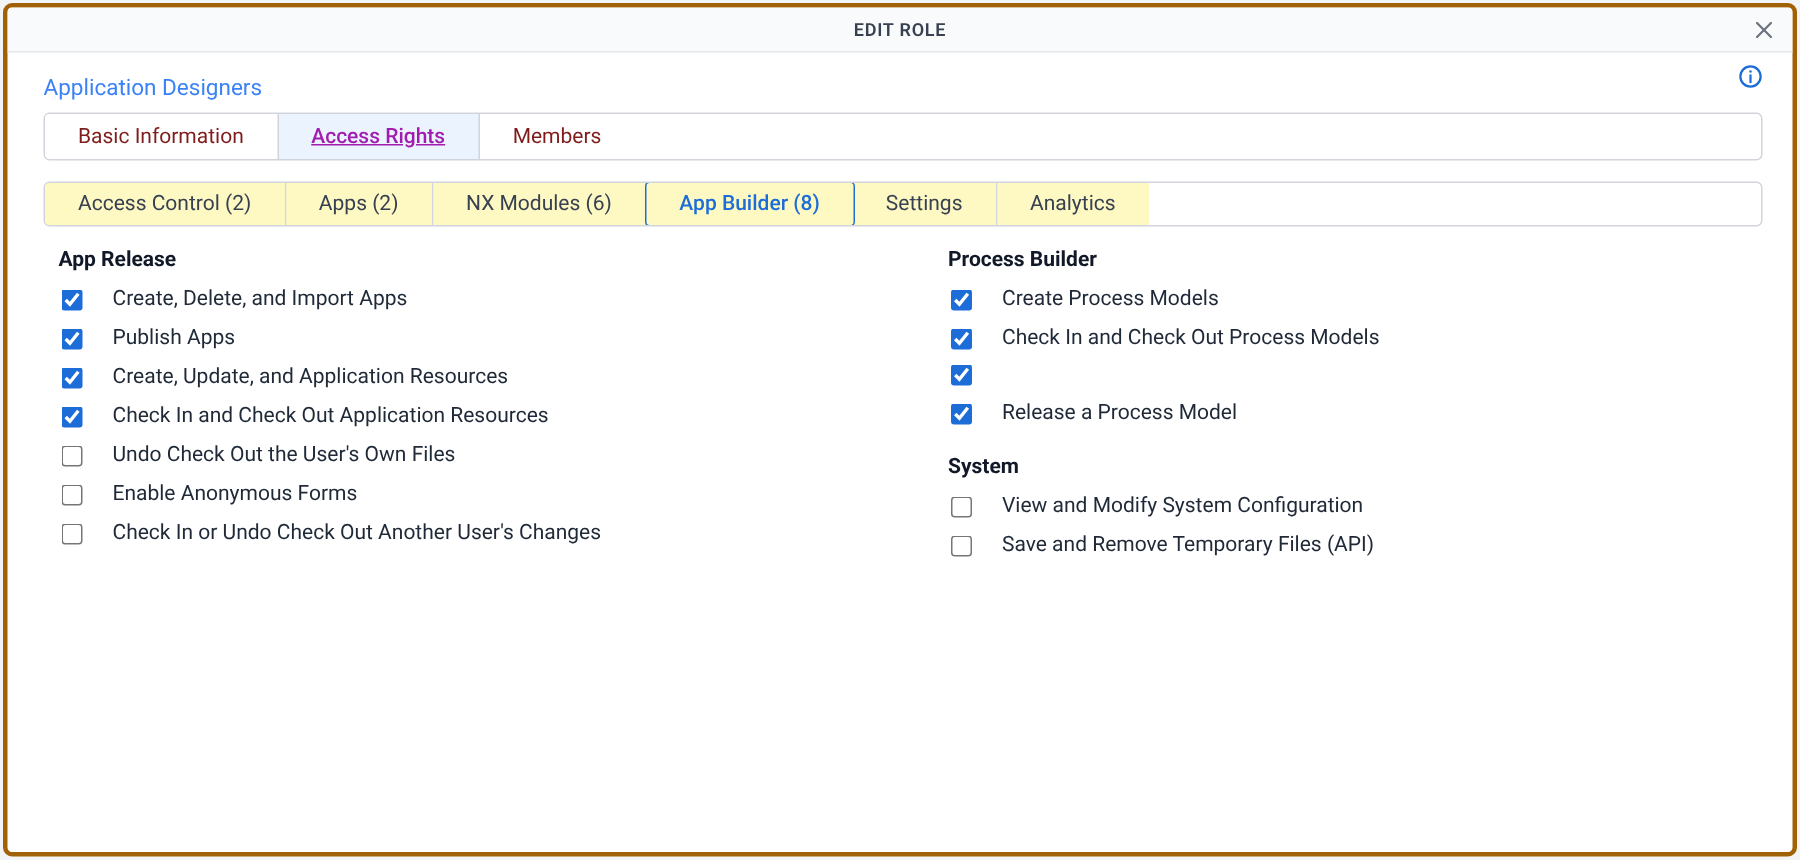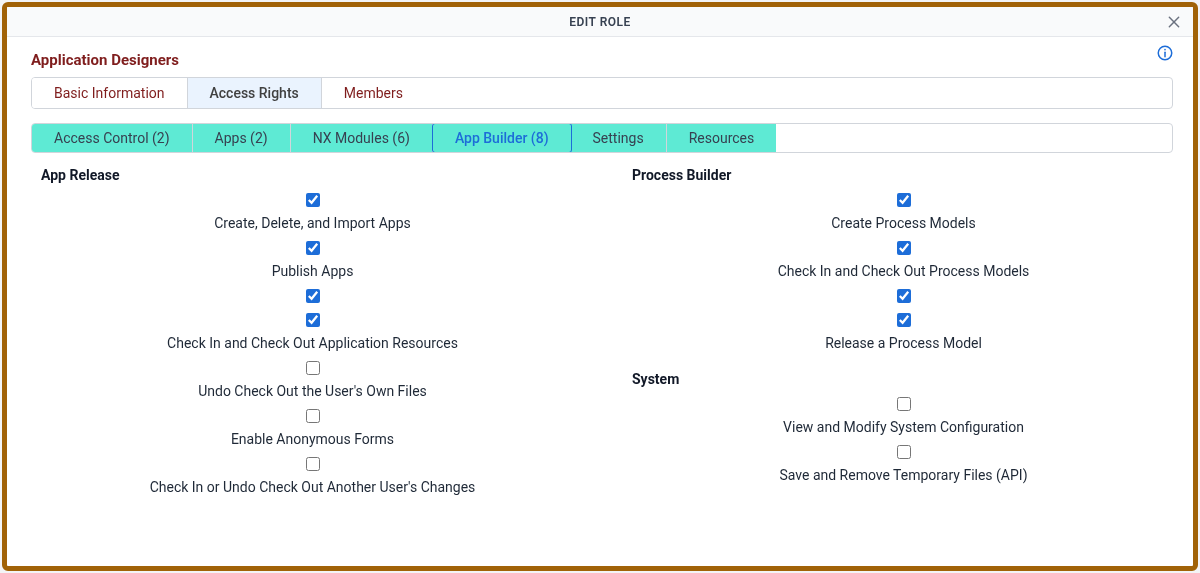--- a/index.html
+++ b/index.html
@@ -10,21 +10,21 @@
     font-size: 14px;
     color: #1f2937;
     background: #f3f4f6;
   }
   .dialog {
     position: relative;
     width: 1196px;
     height: 569px;
     margin: 2px;
     background: #fff;
-    border: 5px solid #a16207;
+    border: 3px solid #a16207;
     border-radius: 6px;
     overflow: hidden;
     display: flex;
     flex-direction: column;
   }
   .dialog-header {
     position: relative;
     height: 30px;
     line-height: 30px;
     text-align: center;
@@ -47,22 +47,22 @@
   }
   .body {
     flex: 1;
     padding: 10px 20px 10px 24px;
     position: relative;
     display: flex;
     flex-direction: column;
   }
   .role-name {
     font-size: 15px;
-    font-weight: 700;
-    color: #7f1d1d;
+    font-weight: 400;
+    color: #3b82f6;
     margin: 4px 0 8px 0;
   }
   .info-icon {
     position: absolute;
     right: 18px; top: 6px;
     width: 20px; height: 20px;
     display: flex; align-items: center; justify-content: center;
     cursor: pointer;
   }
   .info-icon svg { width: 18px; height: 18px; }
@@ -76,36 +76,37 @@
   .primary-tab {
     padding: 7px 22px;
     font-size: 14px;
     color: #7f1d1d;
     background: #fff;
     border-right: 1px solid #d1d5db;
     cursor: pointer;
   }
   .primary-tab:last-child { border-right: none; }
   .primary-tab.active {
-    color: #404040;
+    color: #a21caf;
     background: #eaf3fe;
     font-weight: 500;
+    text-decoration: underline;
   }
   .secondary-tabs {
     display: inline-flex;
     border: 1px solid #d1d5db;
     border-radius: 4px;
     overflow: hidden;
     margin-bottom: 14px;
   }
   .secondary-tab {
     padding: 6px 22px;
     font-size: 14px;
     color: #374151;
-    background: #5eead4;
+    background: #fef9c3;
     border-right: 1px solid #d1d5db;
     cursor: pointer;
     white-space: nowrap;
   }
   .secondary-tab:last-child { border-right: none; }
   .secondary-tab.active {
     color: #1d6dd8;
     border: 1px solid #1d6dd8;
     border-radius: 3px;
     margin: -1px;
@@ -121,27 +122,26 @@
     flex: 1;
   }
   .section-title {
     font-size: 14px;
     font-weight: 700;
     color: #111827;
     margin: 0 0 10px 10px;
   }
   .perm-item {
     display: flex;
-    align-items: center;
-    gap: 8px;
+    align-items: flex-end;
+    gap: 20px;
     margin: 0 0 10px 12px;
     font-size: 14px;
     color: #1f2937;
     cursor: pointer;
-    flex-direction: column;
   }
   .perm-item input[type=checkbox] {
     width: 14px; height: 14px;
     accent-color: #1d6dd8;
     cursor: pointer;
     margin: 0;
   }
   .footer {
     margin-top: auto;
     display: flex;
@@ -206,36 +206,37 @@
         <div class="primary-tab active">Access Rights</div>
         <div class="primary-tab">Members</div>
       </div>
 
     <div class="secondary-tabs" id="secondary-tabs">
         <div class="secondary-tab">Access Control (2)</div>
         <div class="secondary-tab">Apps (2)</div>
         <div class="secondary-tab">NX Modules (6)</div>
         <div class="secondary-tab active">App Builder (8)</div>
         <div class="secondary-tab">Settings</div>
-        <div class="secondary-tab">Resources</div>
+        <div class="secondary-tab">Analytics</div>
       </div>
 
     <div class="columns">
       <div class="col" id="left-col">
           <div class="section-title">App Release</div>
           <label class="perm-item">
             <input type="checkbox" checked="" style="">
             <span>Create, Delete, and Import Apps</span>
           </label>
           <label class="perm-item">
             <input type="checkbox" checked="" style="">
             <span>Publish Apps</span>
           </label>
           <label class="perm-item">
             <input type="checkbox" checked="" style="">
+            <span>Create, Update, and Application Resources</span>
           </label>
           <label class="perm-item">
             <input type="checkbox" checked="" style="">
             <span>Check In and Check Out Application Resources</span>
           </label>
           <label class="perm-item">
             <input type="checkbox" style="">
             <span>Undo Check Out the User's Own Files</span>
           </label>
           <label class="perm-item">

